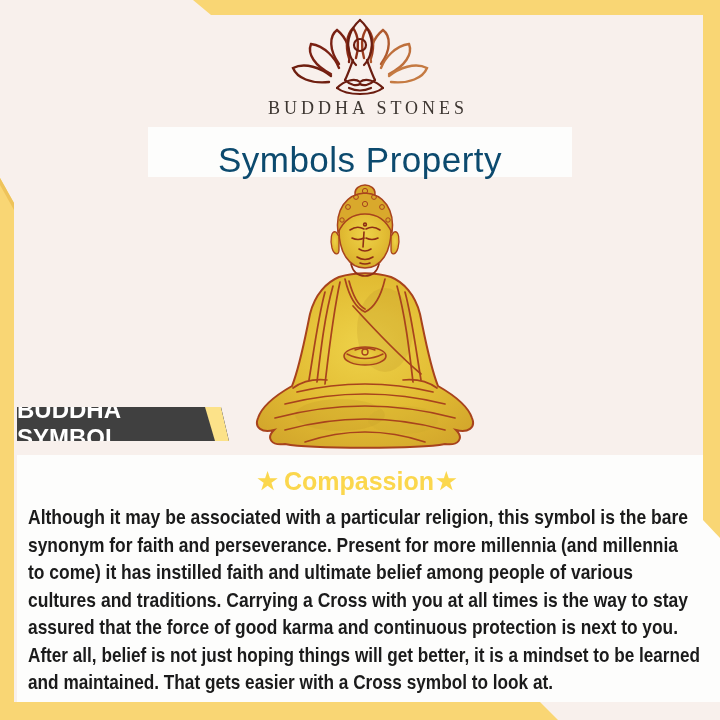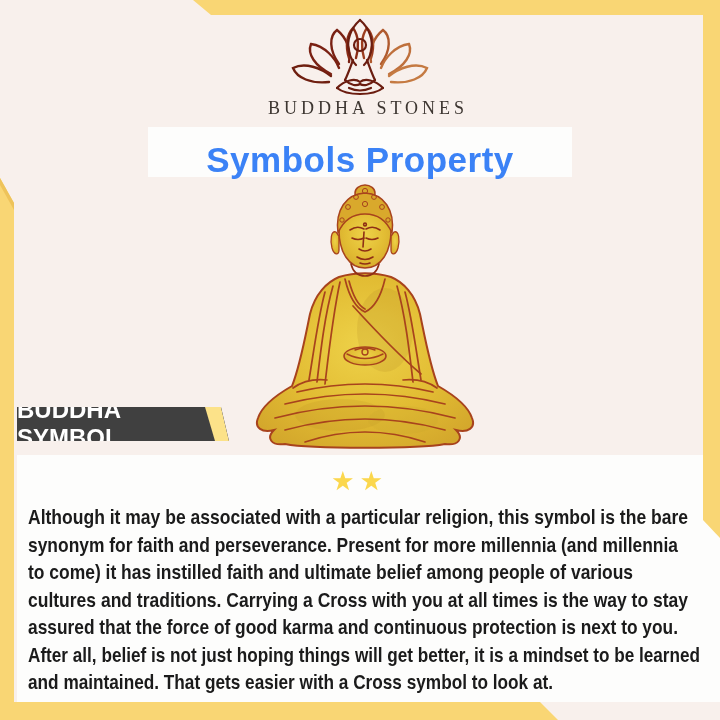--- a/index.html
+++ b/index.html
@@ -26,21 +26,21 @@
   .brand-name{
     position:absolute;left:0;top:98px;width:720px;text-align:center;
     font-family:"Liberation Serif",serif;font-size:18px;font-weight:500;
     color:#3d3631;letter-spacing:4px;z-index:3;margin-left:8px;
   }
   .title-bar{
     position:absolute;left:148px;top:127px;width:424px;height:50px;
     background:#fdfdfc;z-index:4;display:flex;align-items:center;justify-content:center;
   }
   .title-text{
-    font-size:35px;font-weight:700;color:#3b82f6;letter-spacing:0.5px;margin-top:16px;
+    font-size:35px;font-weight:400;color:#0c4a6e;letter-spacing:0.5px;margin-top:16px;
   }
   
   .buddha-wrap{position:absolute;left:233px;top:180px;width:264px;height:272px;z-index:3;}
   
   .badge{
     position:absolute;left:17px;top:407px;width:212px;height:34px;
     background:#404040;z-index:5;
     clip-path:polygon(0 0,204px 0,212px 34px,0 34px);
     display:flex;align-items:center;justify-content:center;
   }
@@ -191,20 +191,21 @@
     </svg>
   </div>
 
   <div class="badge">
     <div class="badge-fold"></div>
     <span class="badge-label">BUDDHA SYMBOL</span>
   </div>
 
   <div class="properties-heading">
     <span class="star">★</span>
+    <span>Compassion</span>
     <span class="star second">★</span>
   </div>
 
   <svg class="description-svg" viewBox="0 0 690 190" width="690" height="190">
     <text x="2" y="17" textLength="660" lengthAdjust="spacingAndGlyphs">Although it may be associated with a particular religion, this symbol is the bare</text>
     <text x="2" y="44.5" textLength="650" lengthAdjust="spacingAndGlyphs">synonym for faith and perseverance. Present for more millennia (and millennia</text>
     <text x="2" y="72" textLength="605" lengthAdjust="spacingAndGlyphs">to come) it has instilled faith and ultimate belief among people of various</text>
     <text x="2" y="99.5" textLength="660" lengthAdjust="spacingAndGlyphs">cultures and traditions. Carrying a Cross with you at all times is the way to stay</text>
     <text x="2" y="127" textLength="650" lengthAdjust="spacingAndGlyphs">assured that the force of good karma and continuous protection is next to you.</text>
     <text x="2" y="154.5" textLength="672" lengthAdjust="spacingAndGlyphs">After all, belief is not just hoping things will get better, it is a mindset to be learned</text>

